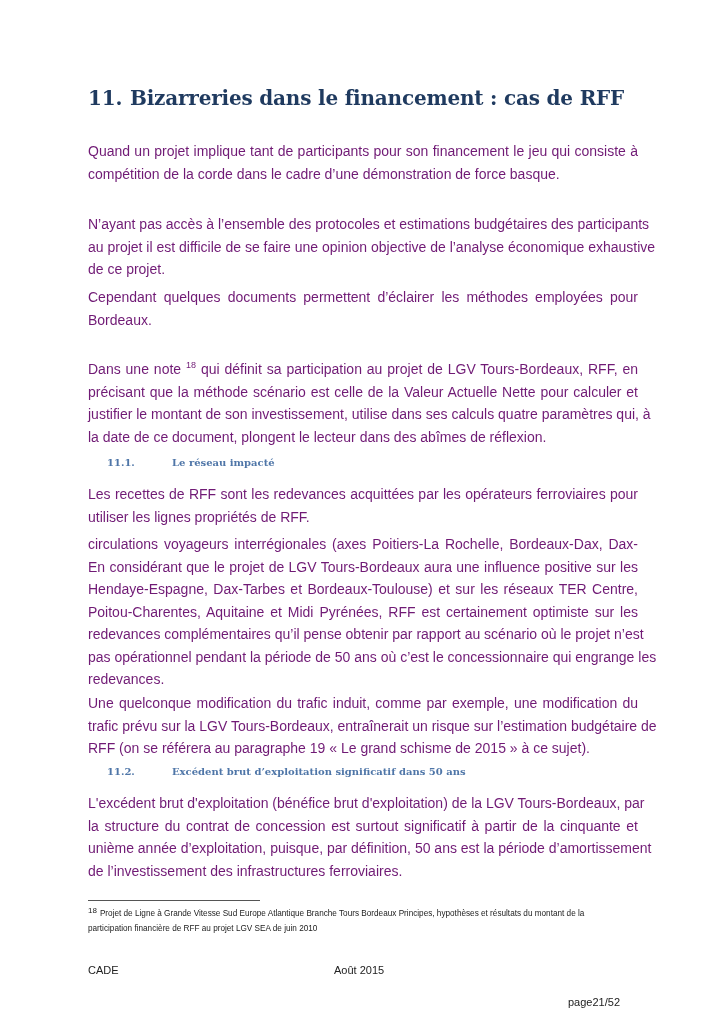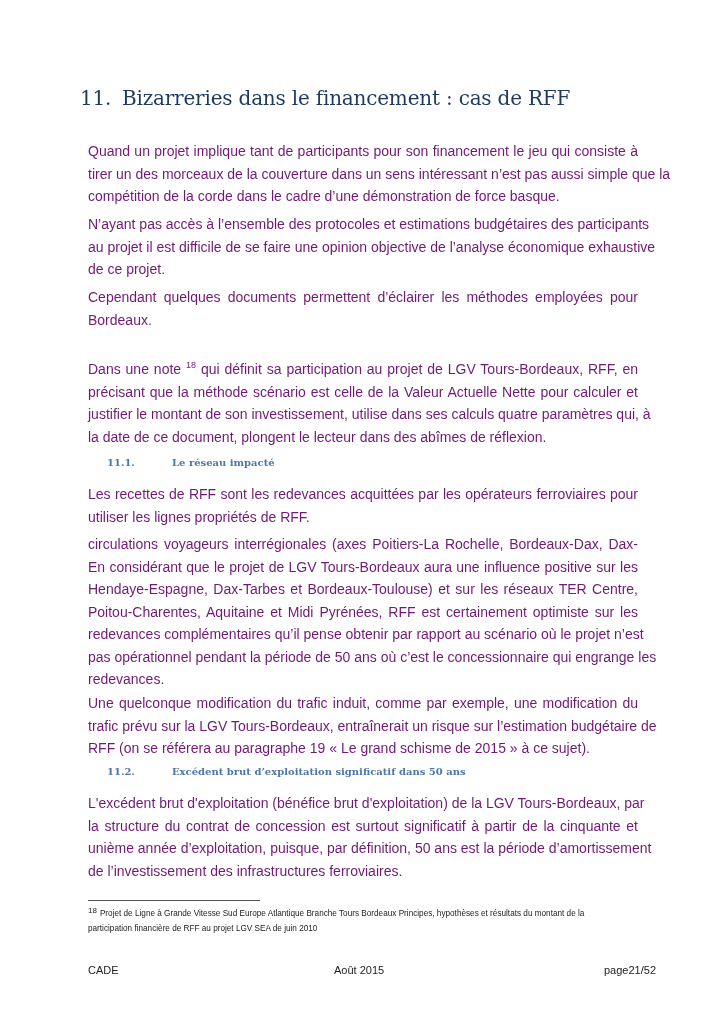--- a/index.html
+++ b/index.html
@@ -10,24 +10,24 @@
     body {
       width: 723px;
       height: 1024px;
       position: relative;
       overflow: hidden;
       font-family: "Liberation Sans", "DejaVu Sans", sans-serif;
       color: #1a1a1a;
     }
     .h1 {
       position: absolute;
-      left: 80px;
+      left: 88px;
       top: 86px;
       font-family: "DejaVu Serif", "Liberation Serif", serif;
-      font-weight: normal;
+      font-weight: bold;
       font-size: 20px;
       color: #1f3a5f;
       white-space: nowrap;
       letter-spacing: -0.2px;
     }
     .h1 .num { display: inline-block; width: 42px; }
     .h2 {
       position: absolute;
       left: 107px;
       font-family: "DejaVu Serif", "Liberation Serif", serif;
@@ -92,21 +92,20 @@
   </style>
 </head>
 <body>
 
 <div class="h1">
   <span class="num">11.</span><span>Bizarreries dans le financement : cas de RFF</span>
 </div>
 
 <div class="para" style="top:140px;">
   <span class="line">Quand un projet implique tant de participants pour son financement le jeu qui consiste à</span>
-  <span class="line">tirer un des morceaux de la couverture dans un sens intéressant n’est pas aussi simple que la</span>
   <span class="line last">compétition de la corde dans le cadre d’une démonstration de force basque.</span>
 </div>
 
 <div class="para" style="top:213px;">
   <span class="line">N’ayant pas accès à l’ensemble des protocoles et estimations budgétaires des participants</span>
   <span class="line">au projet il est difficile de se faire une opinion objective de l’analyse économique exhaustive</span>
   <span class="line last">de ce projet.</span>
 </div>
 
 <div class="para" style="top:286px;">
@@ -158,13 +157,13 @@
 </div>
 
 <div class="fn-rule"></div>
 <div class="footnote">
   <div><sup>18</sup><span>Projet de Ligne à Grande Vitesse Sud Europe Atlantique Branche Tours Bordeaux Principes, hypothèses et résultats du montant de la</span></div>
   <div>participation financière de RFF au projet LGV SEA de juin 2010</div>
 </div>
 
 <div class="footer" style="left:88px;">CADE</div>
 <div class="footer" style="left:334px;">Août 2015</div>
-<div class="footer" style="left:604px;">page21/52</div>
+<div class="footer" style="left:568px;margin-top:32px;">page21/52</div>
 
 </body></html>

